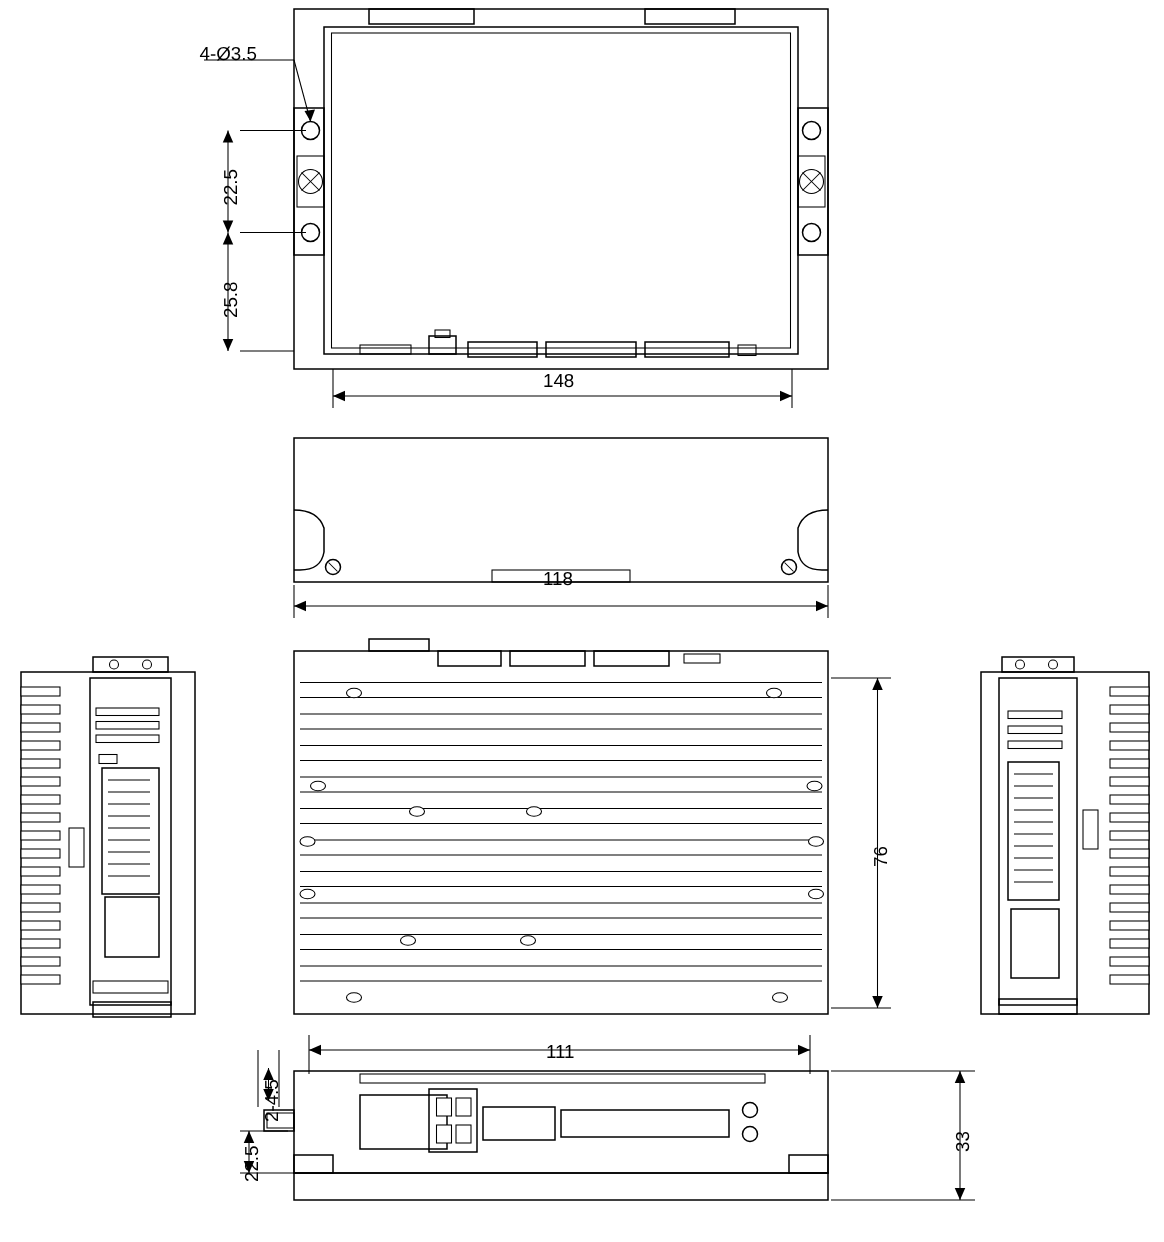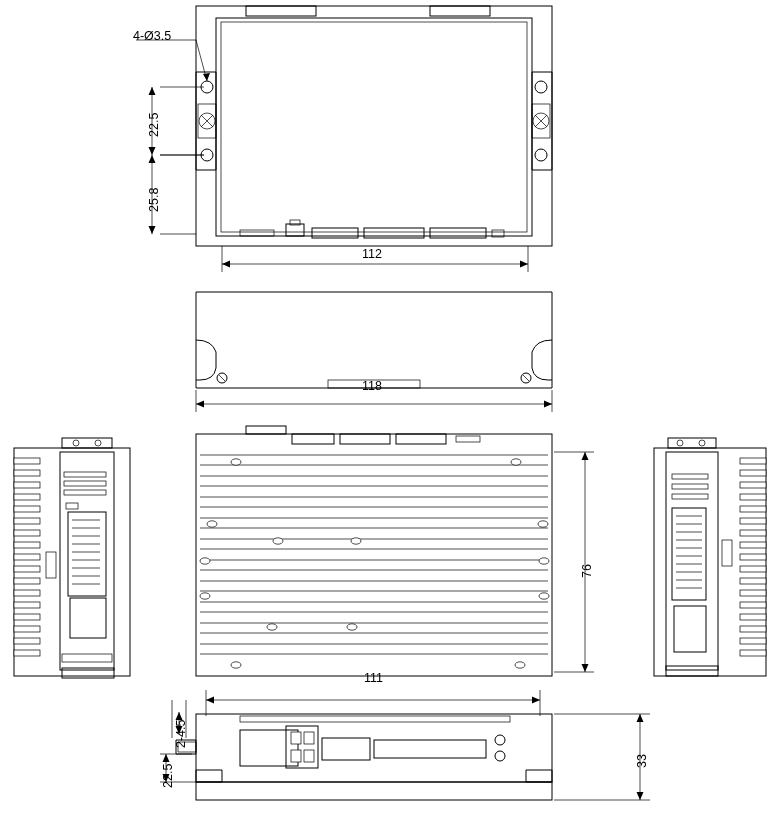--- a/index.html
+++ b/index.html
@@ -297,25 +297,25 @@
     <polygon points="640,800 636.5,792 643.5,792" fill="#000"></polygon>
   </g>
 
 </svg>
 
 <div class="lbl" style="left:133px;top:30px;">4-Ø3.5</div>
 
 <div class="lbl vrt" style="left:148px;top:137px;">22.5</div>
 <div class="lbl vrt" style="left:148px;top:212px;">25.8</div>
 
-<div class="lbl" style="left:362px;top:248px;">112</div>
+<div class="lbl" style="left:362px;top:248px;">148</div>
 
 <div class="lbl" style="left:362px;top:380px;">118</div>
 
 <div class="lbl vrt" style="left:581px;top:578px;">76</div>
 
 <div class="lbl vrt" style="left:175px;top:748px;">2-4.5</div>
 <div class="lbl vrt" style="left:162px;top:788px;">22.5</div>
 
-<div class="lbl" style="left:364px;top:672px;">111</div>
+<div class="lbl" style="left:364px;top:695px;">111</div>
 <div class="lbl vrt" style="left:636px;top:768px;">33</div>
 
 </div>
 
 </body></html>

